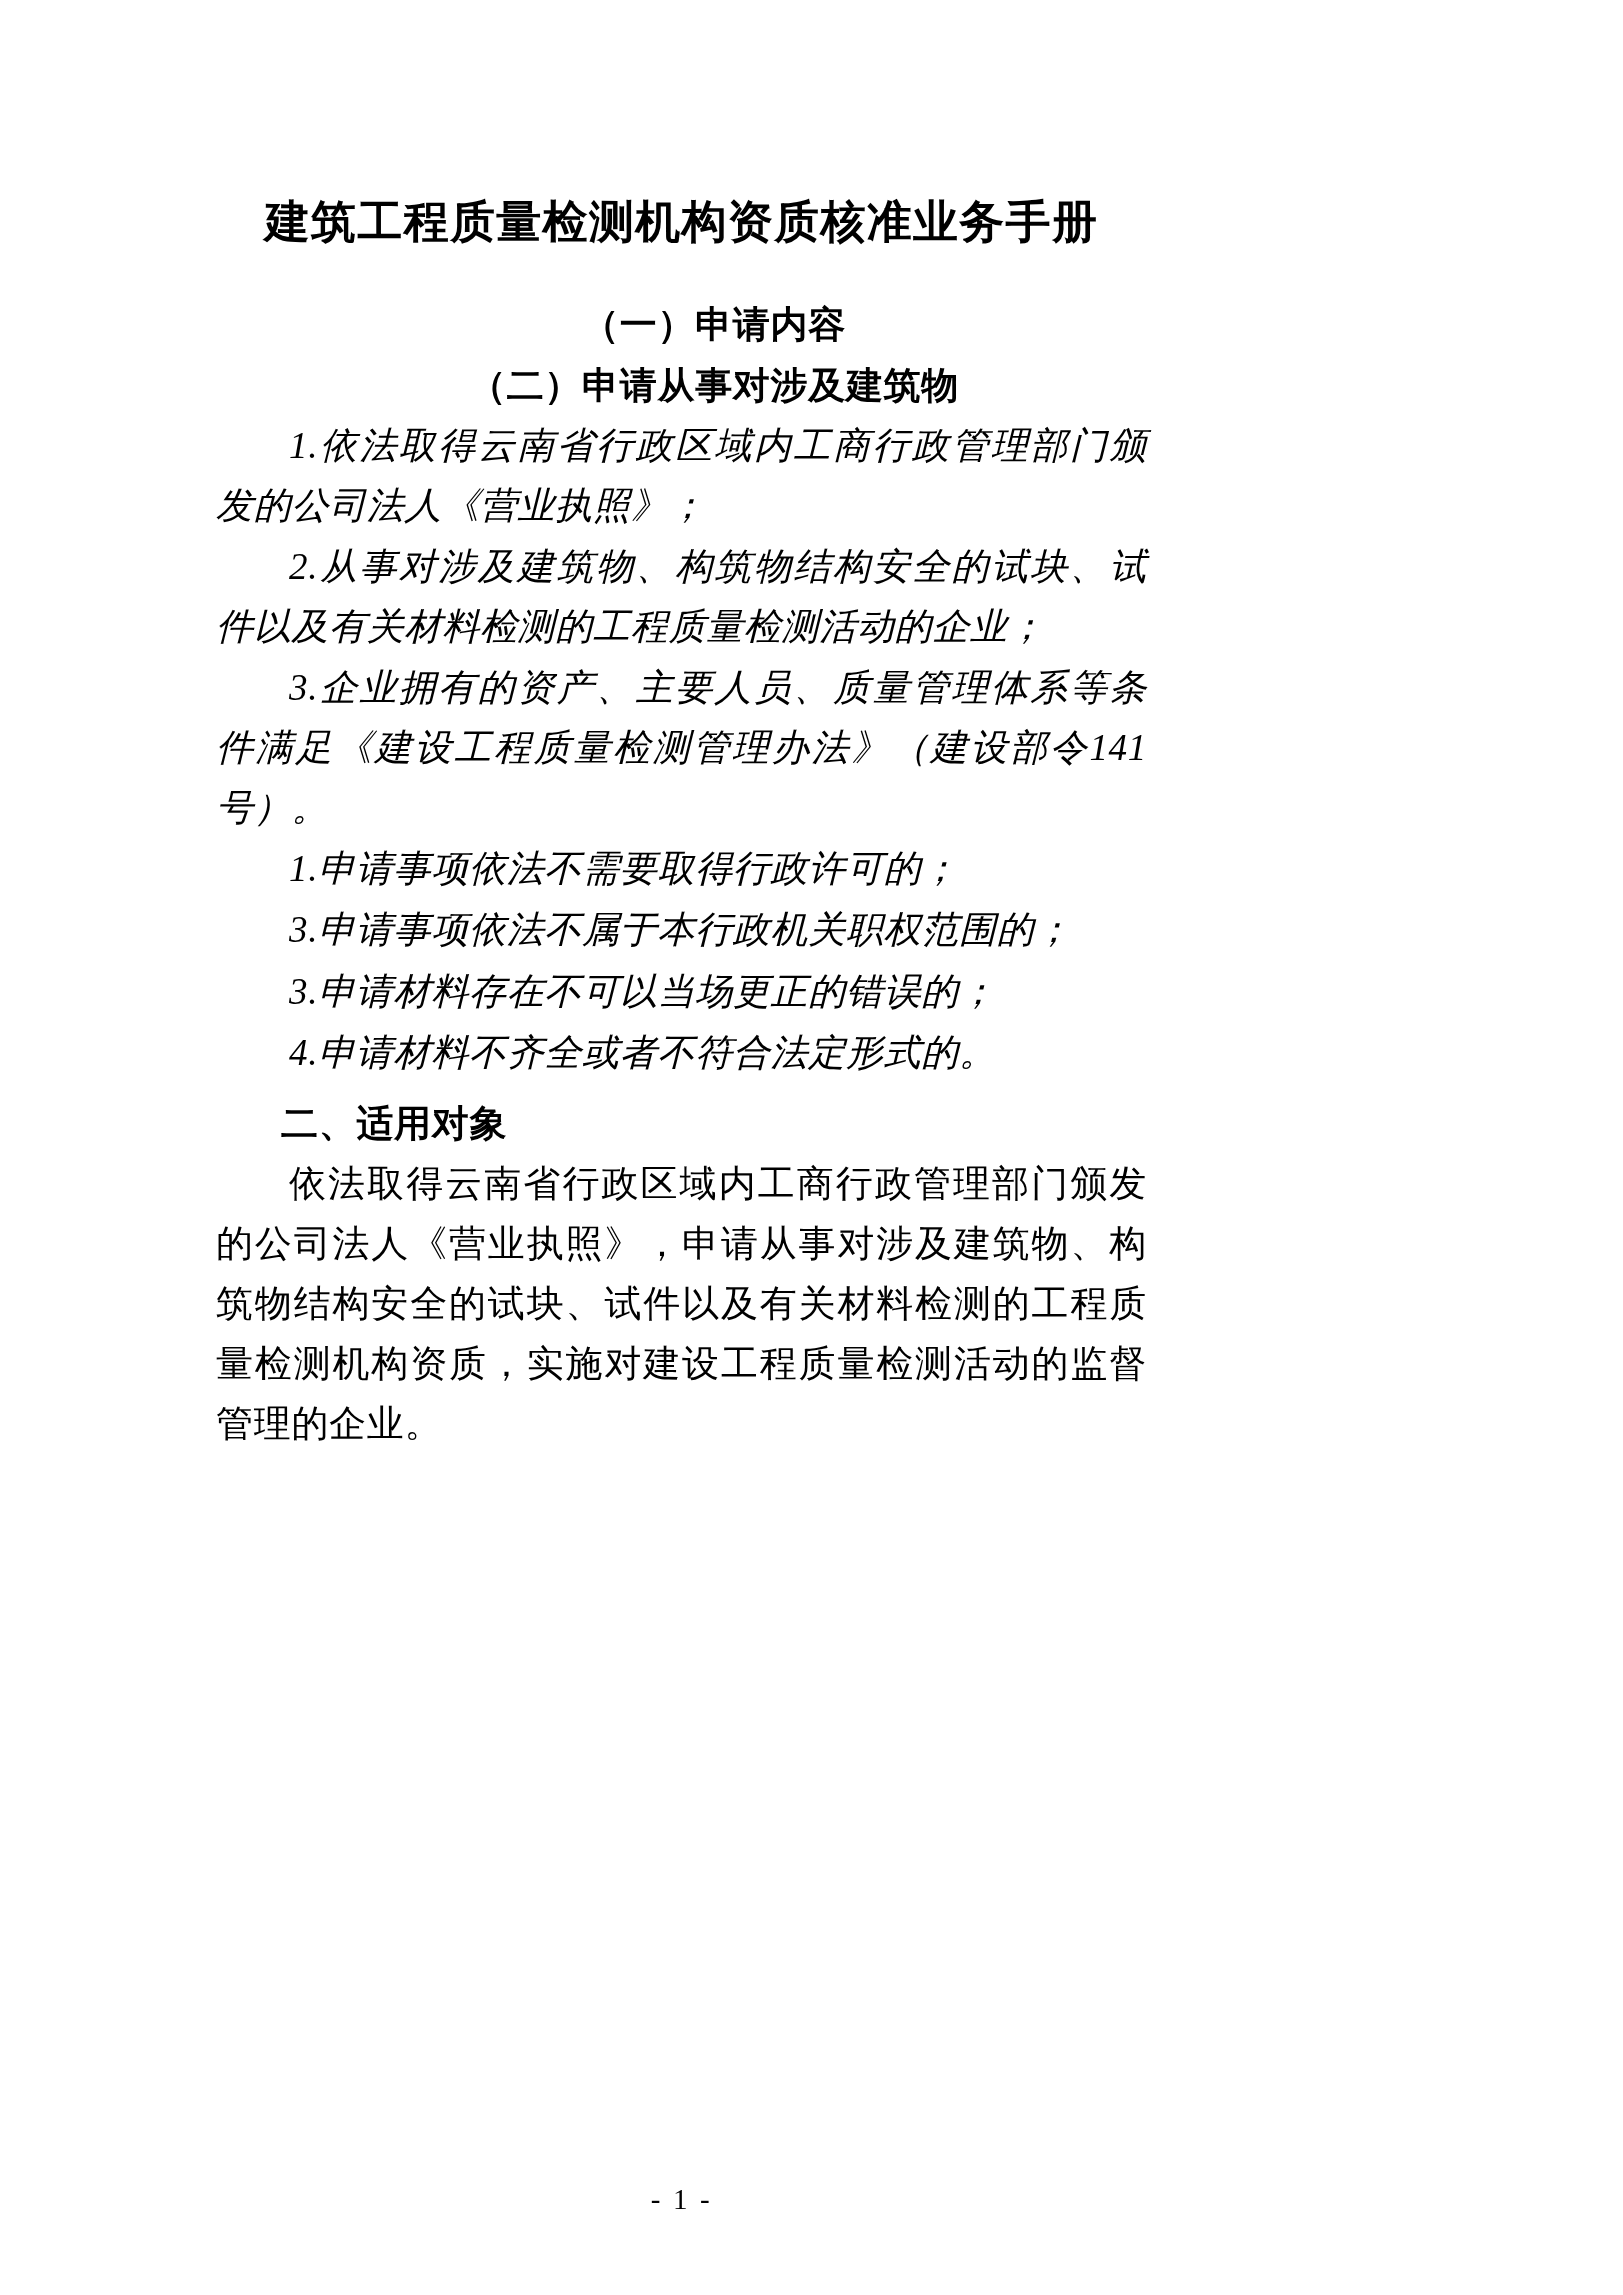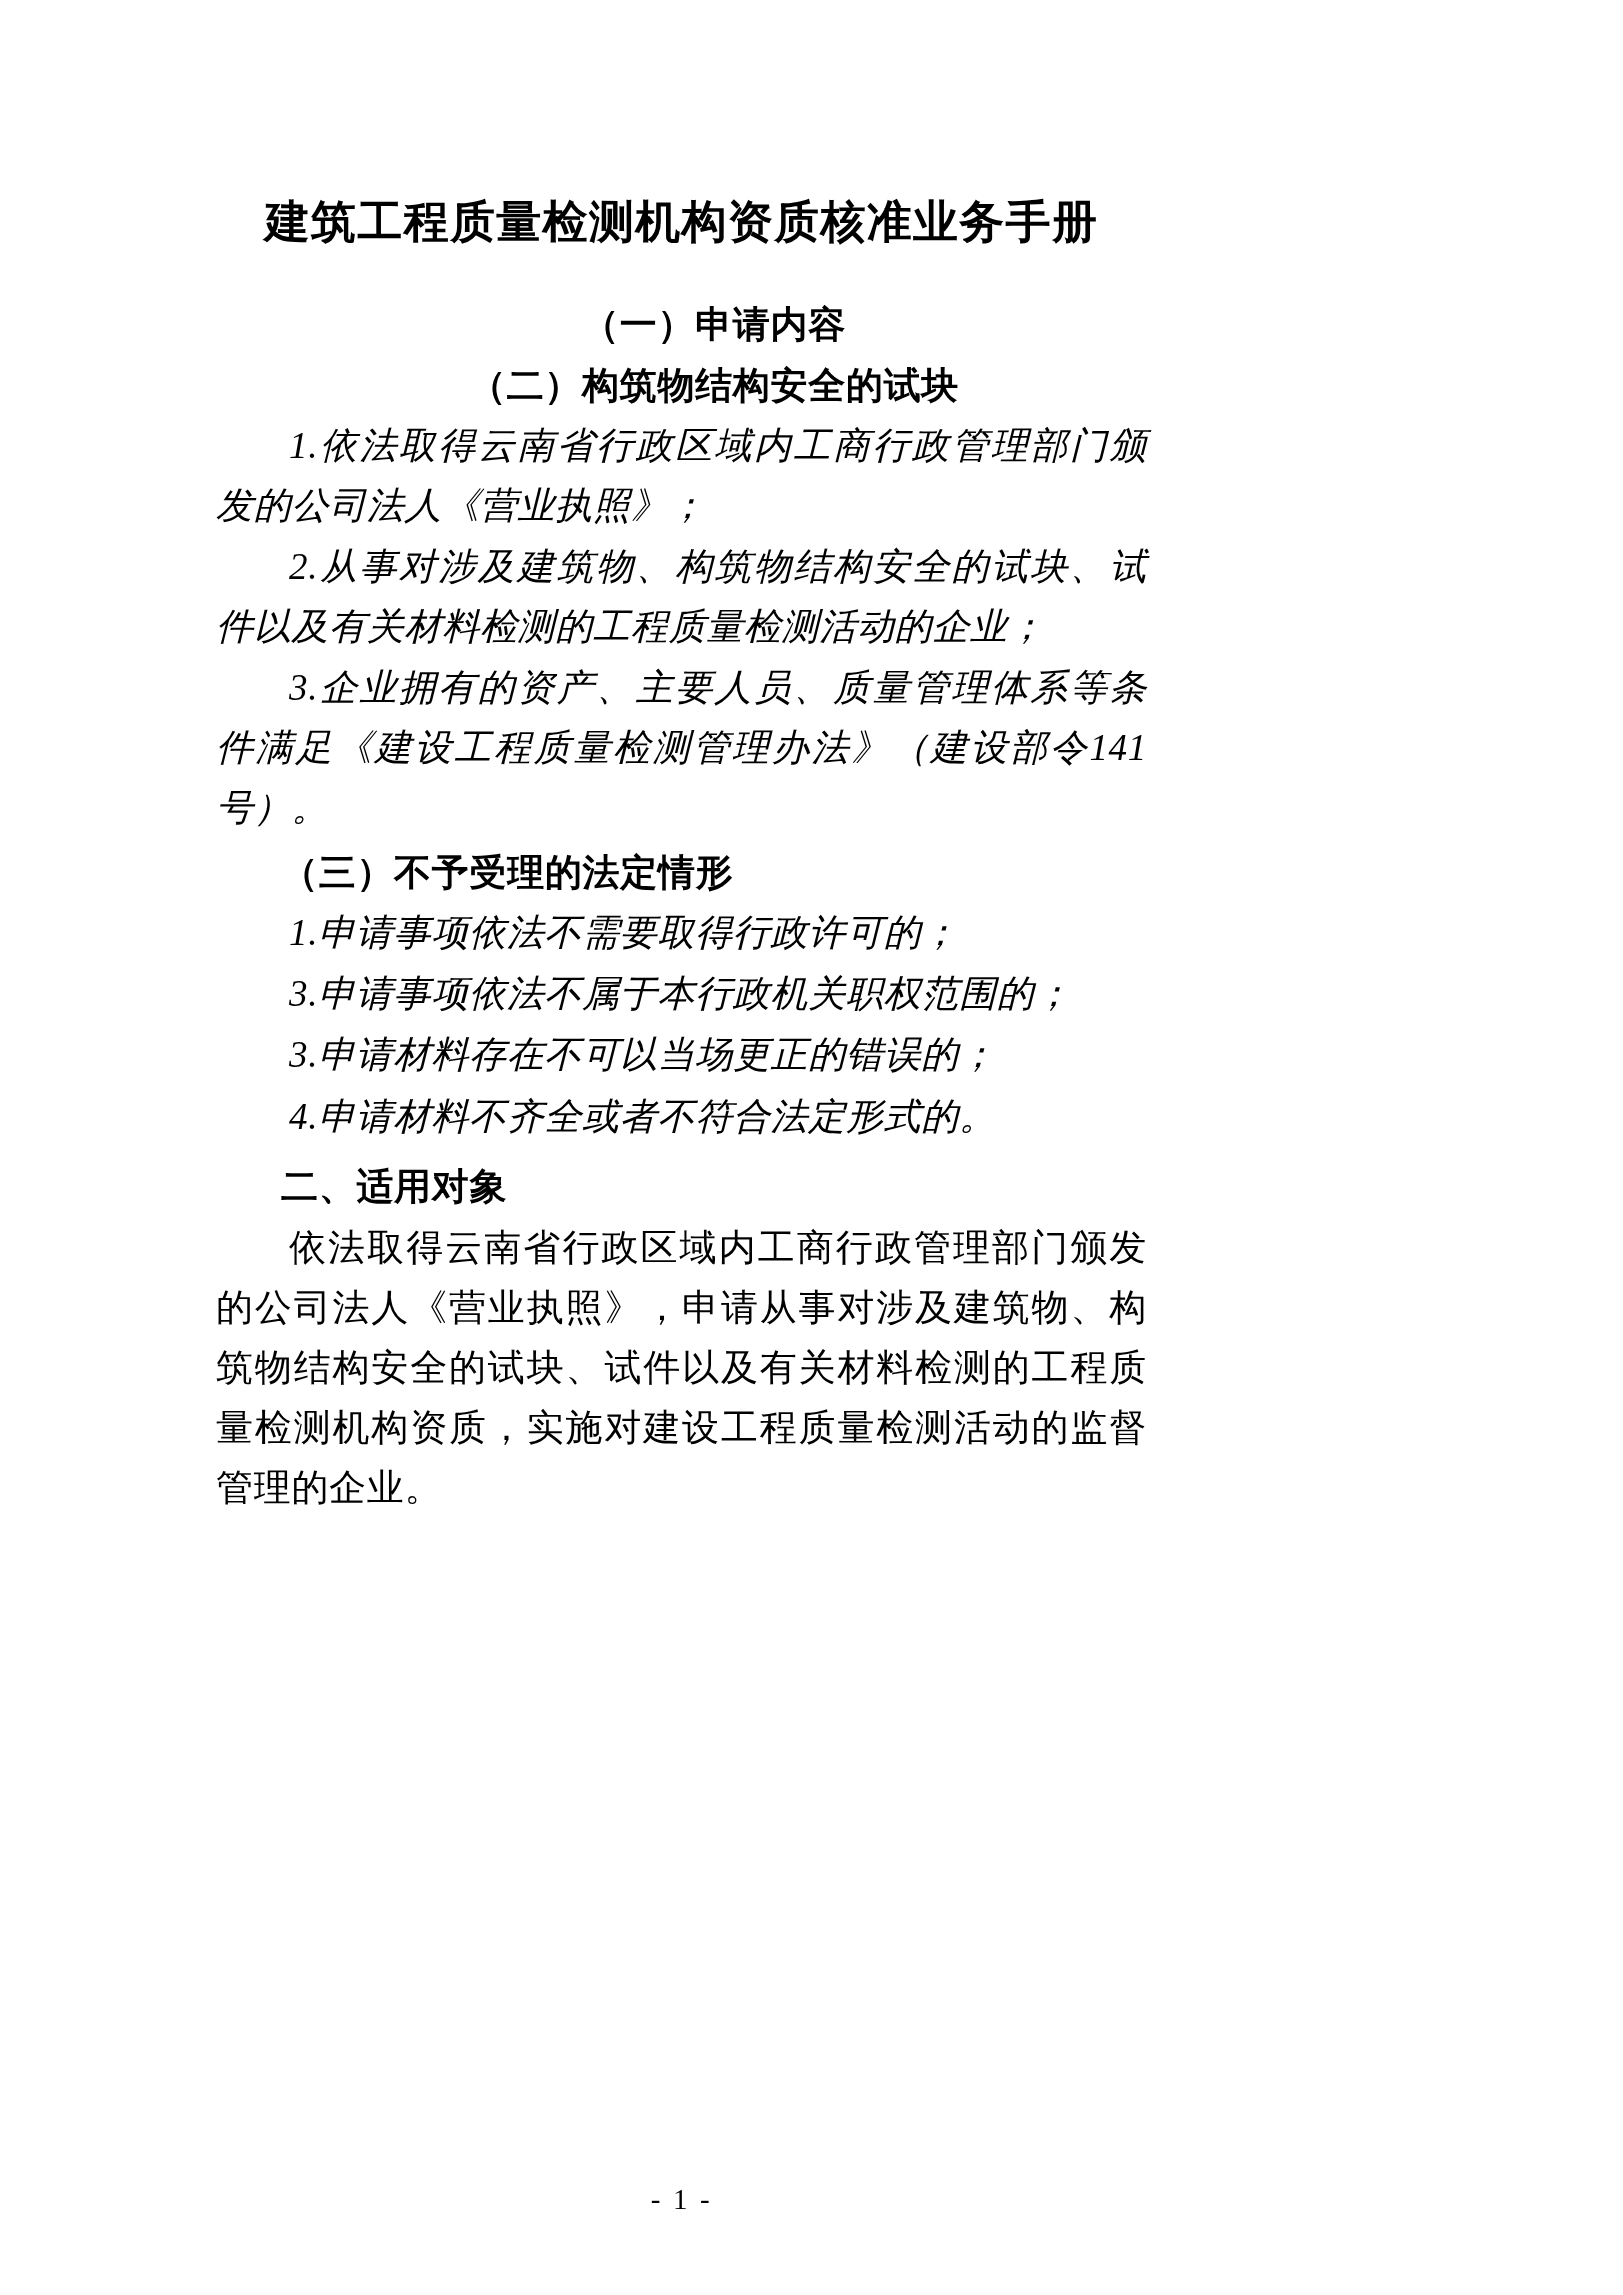--- a/index.html
+++ b/index.html
@@ -93,27 +93,26 @@
 <body>
 
 <div class="page">
 
   <h1 class="doc-title">建筑工程质量检测机构资质核准业务手册</h1>
 
 
   <h3 class="h-sub">（一）申请内容</h3>
 
 
-  <h3 class="h-sub">（二）构筑物结构安全的试块</h3>
+  <h3 class="h-sub">（二）申请从事对涉及建筑物</h3>
 
   <p class="list-item">1.依法取得云南省行政区域内工商行政管理部门颁发的公司法人《营业执照》；</p>
   <p class="list-item">2.从事对涉及建筑物、构筑物结构安全的试块、试件以及有关材料检测的工程质量检测活动的企业；</p>
   <p class="list-item">3.企业拥有的资产、主要人员、质量管理体系等条件满足《建设工程质量检测管理办法》（建设部令141号）。</p>
 
-  <h3 class="h-sub-bold">（三）不予受理的法定情形</h3>
 
   <p class="list-item">1.申请事项依法不需要取得行政许可的；</p>
   <p class="list-item">3.申请事项依法不属于本行政机关职权范围的；</p>
   <p class="list-item">3.申请材料存在不可以当场更正的错误的；</p>
   <p class="list-item">4.申请材料不齐全或者不符合法定形式的。</p>
 
   <h2 class="h-section">二、适用对象</h2>
 
   <p class="body-text">依法取得云南省行政区域内工商行政管理部门颁发的公司法人《营业执照》，申请从事对涉及建筑物、构筑物结构安全的试块、试件以及有关材料检测的工程质量检测机构资质，实施对建设工程质量检测活动的监督管理的企业。</p>
 

